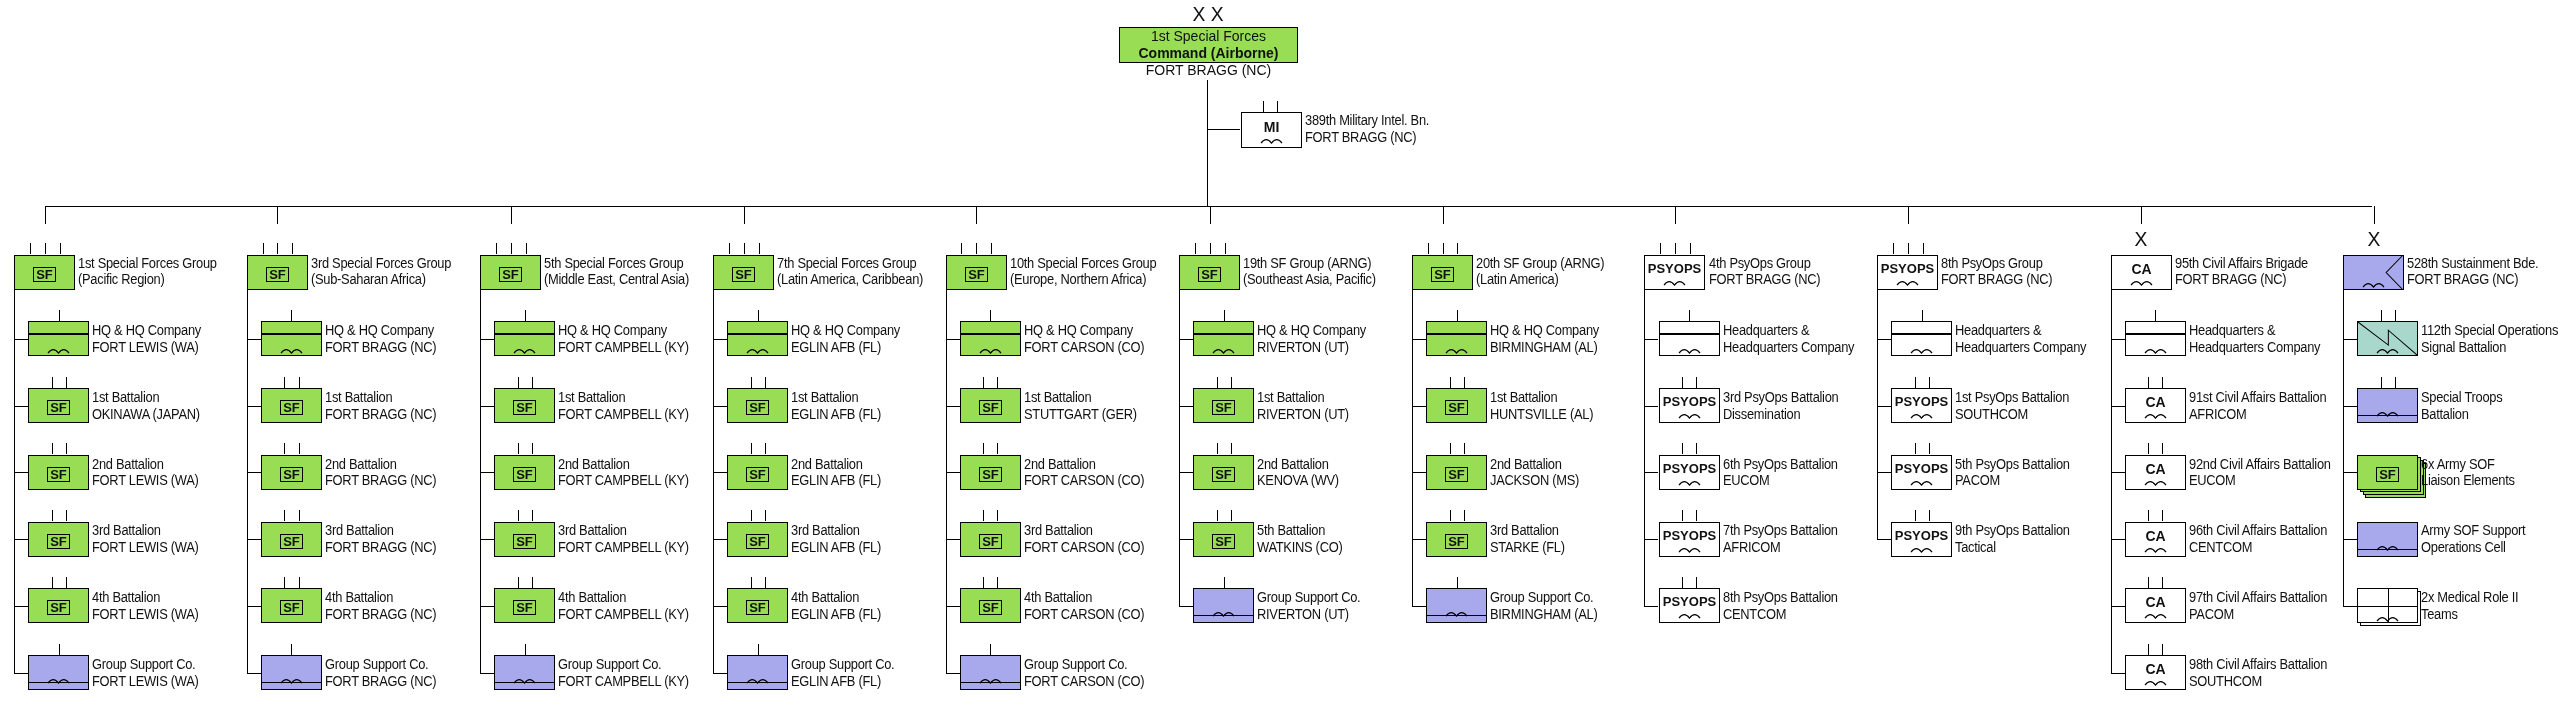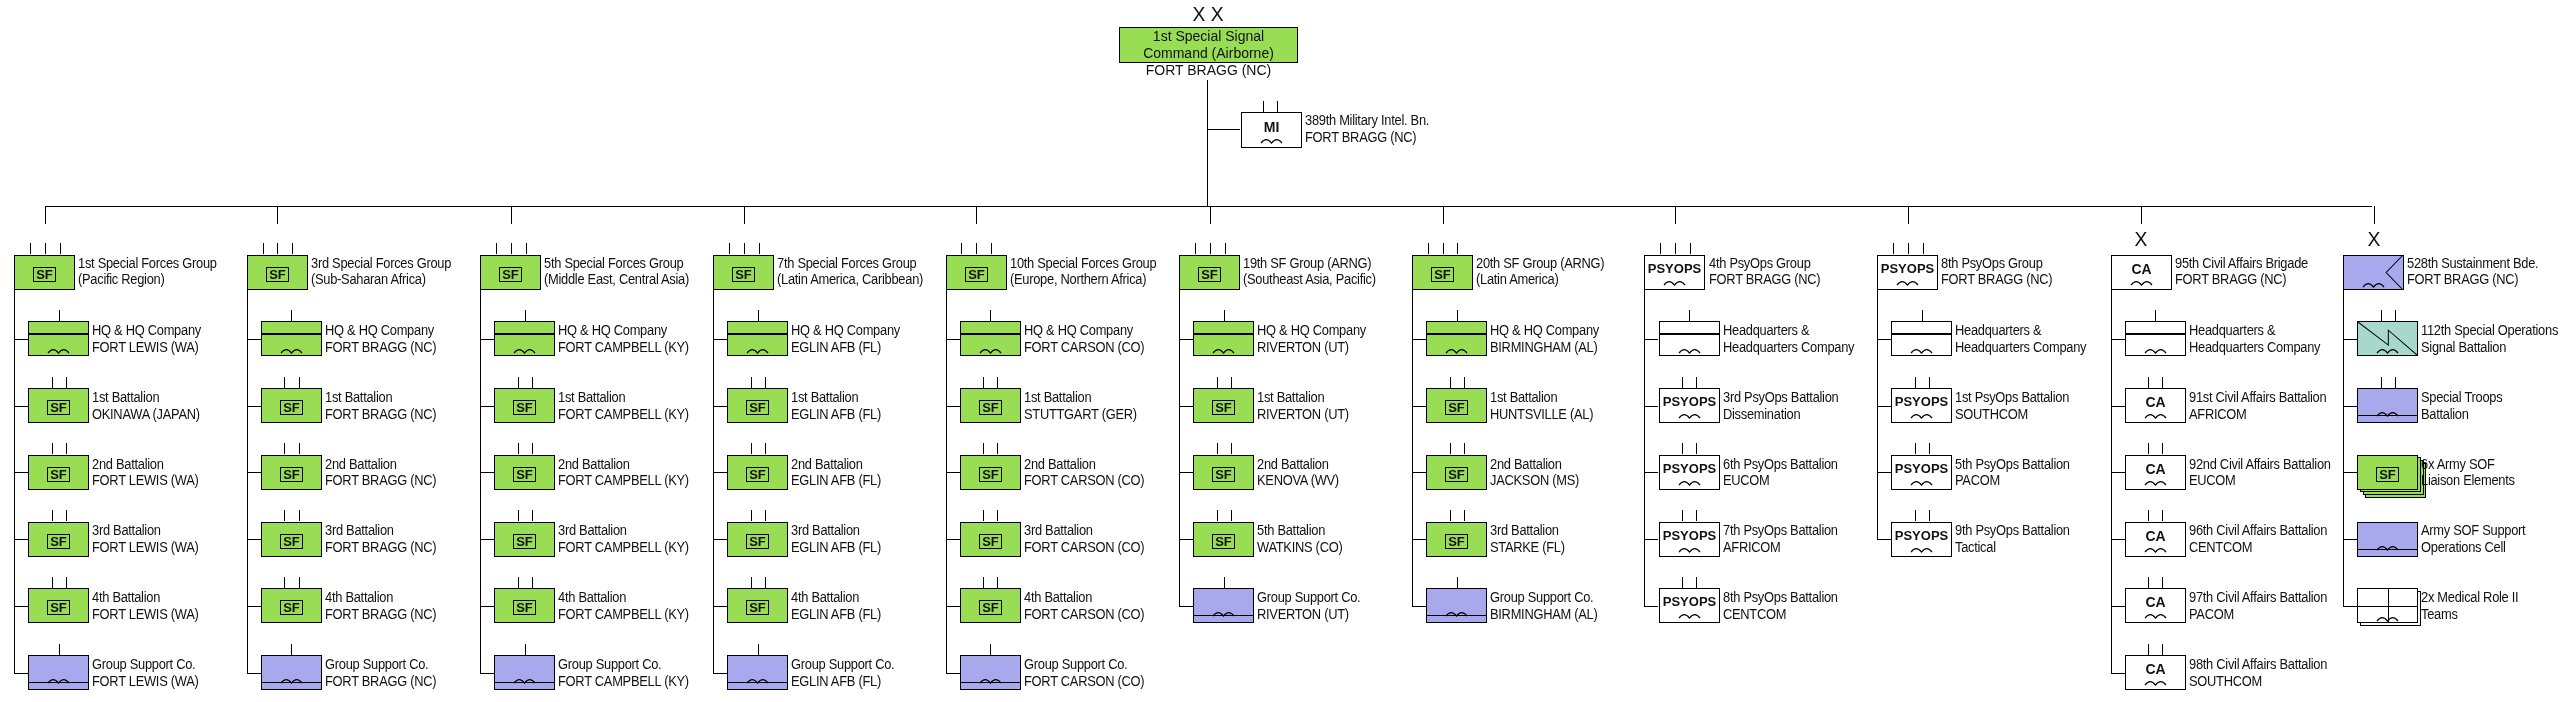--- a/index.html
+++ b/index.html
@@ -19,22 +19,22 @@
   .hline-in { position: absolute; left: 0; right: 0; height: 1.3px; background: #000; }
   .top-title { position: absolute; text-align: center; font-size: 14px; line-height: 17.6px; }
 </style>
 </head>
 <body>
 
 <div id="chart">
 
   <div class="echelon" style="left:1173px; top:5.3px; width:70px;">X X</div>
   <div class="box" style="left:1119px; top:27px; width:179px; height:36px; background:#99DD55;">
-    <div class="top-title" style="left:0; right:0; top:0px;">1st Special Signal</div>
-    <div class="top-title" style="left:0; right:0; top:16.7px;">Command (Airborne)</div>
+    <div class="top-title" style="left:0; right:0; top:0px;">1st Special Forces</div>
+    <div class="top-title" style="left:0; right:0; top:16.7px;font-weight:bold;">Command (Airborne)</div>
   </div>
   <div class="top-title" style="left:1119px; width:179px; top:62px;">FORT BRAGG (NC)</div>
 
   <div class="line" style="left:1207px; top:80px; width:1.3px; height:127px;"></div>
 
   <div class="line" style="left:1207px; top:129px; width:33px; height:1.3px;"></div>
   <div class="tick" style="left:1263px; top:101px; height:11.4px;"></div>
   <div class="tick" style="left:1277px; top:101px; height:11.4px;"></div>
   <div class="box" style="left:1241px; top:112px; width:61px; height:36px; background:#fff;">
     <div class="sym-text" style="top:6.1px; font-size:14px;">MI</div>

